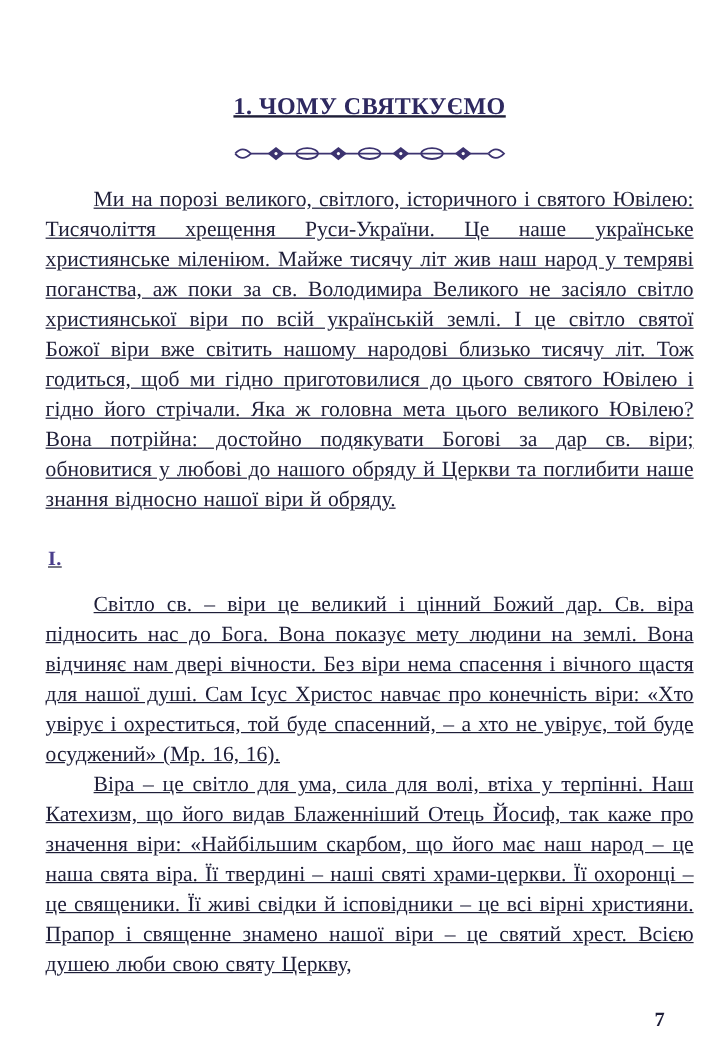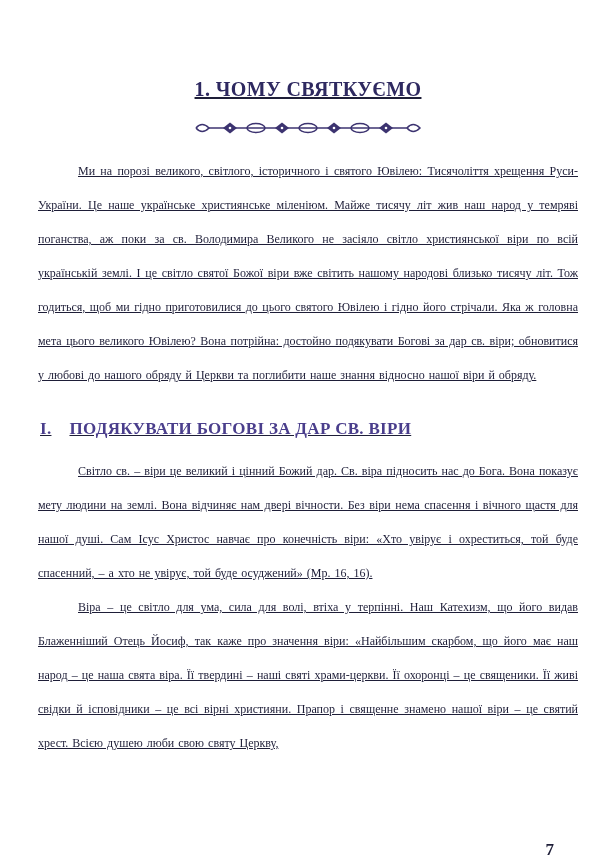--- a/index.html
+++ b/index.html
@@ -31,22 +31,22 @@
     letter-spacing: 0.4px;
     color: var(--title-color);
   }
   .ornament-wrap {
     text-align: center;
     margin: 0 0 18px 0;
     line-height: 0;
   }
   .body-para {
     margin: 0;
-    font-size: 12px;
-    line-height: 34px;
+    font-size: 18px;
+    line-height: 25px;
     text-align: justify;
     text-indent: 40px;
     color: var(--body-color);
     word-spacing: 1px;
   }
   .section-heading {
     margin: 27px 0 15px 0;
     font-size: 17px;
     font-weight: bold;
     letter-spacing: 0.3px;
@@ -98,21 +98,20 @@
         <circle cx="142" cy="8" r="1.3"></circle>
         <circle cx="194" cy="8" r="1.3"></circle>
       </g>
     </svg>
   </div>
 
   <p class="body-para">Ми на порозі великого, світлого, історичного і святого Ювілею: Тисячоліття хрещення Руси-України. Це наше українське християнське міленіюм. Майже тисячу літ жив наш народ у темряві поганства, аж поки за св. Володимира Великого не засіяло світло християнської віри по всій українській землі. І це світло святої Божої віри вже світить нашому народові близько тисячу літ. Тож годиться, щоб ми гідно приготовилися до цього святого Ювілею і гідно його стрічали. Яка ж головна мета цього великого Ювілею? Вона потрійна: достойно подякувати Богові за дар св. віри; обновитися у любові до нашого обряду й Церкви та поглибити наше знання відносно нашої віри й обряду.</p>
 
   <h2 class="section-heading">
     <span class="num">І.</span>
-    <span>ПОДЯКУВАТИ БОГОВІ ЗА ДАР СВ. ВІРИ</span>
   </h2>
 
   <p class="body-para">Світло св. – віри це великий і цінний Божий дар. Св. віра підносить нас до Бога. Вона показує мету людини на землі. Вона відчиняє нам двері вічности. Без віри нема спасення і вічного щастя для нашої душі. Сам Ісус Христос навчає про конечність віри: «Хто увірує і охреститься, той буде спасенний, – а хто не увірує, той буде осуджений» (Мр. 16, 16).</p>
 
   <p class="body-para">Віра – це світло для ума, сила для волі, втіха у терпінні. Наш Катехизм, що його видав Блаженніший Отець Йосиф, так каже про значення віри: «Найбільшим скарбом, що його має наш народ – це наша свята віра. Її твердині – наші святі храми-церкви. Її охоронці – це священики. Її живі свідки й ісповідники – це всі вірні християни. Прапор і священне знамено нашої віри – це святий хрест. Всією душею люби свою святу Церкву,</p>
 
   <div class="page-number">7</div>
 
 </div>
 

